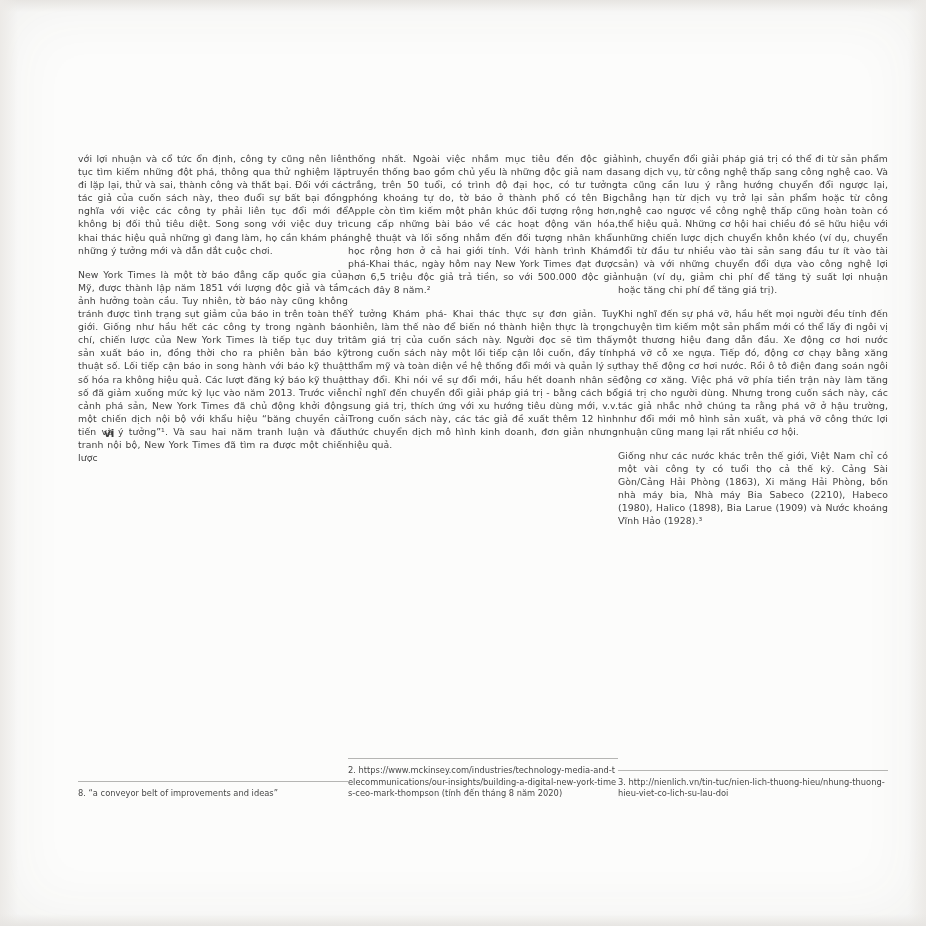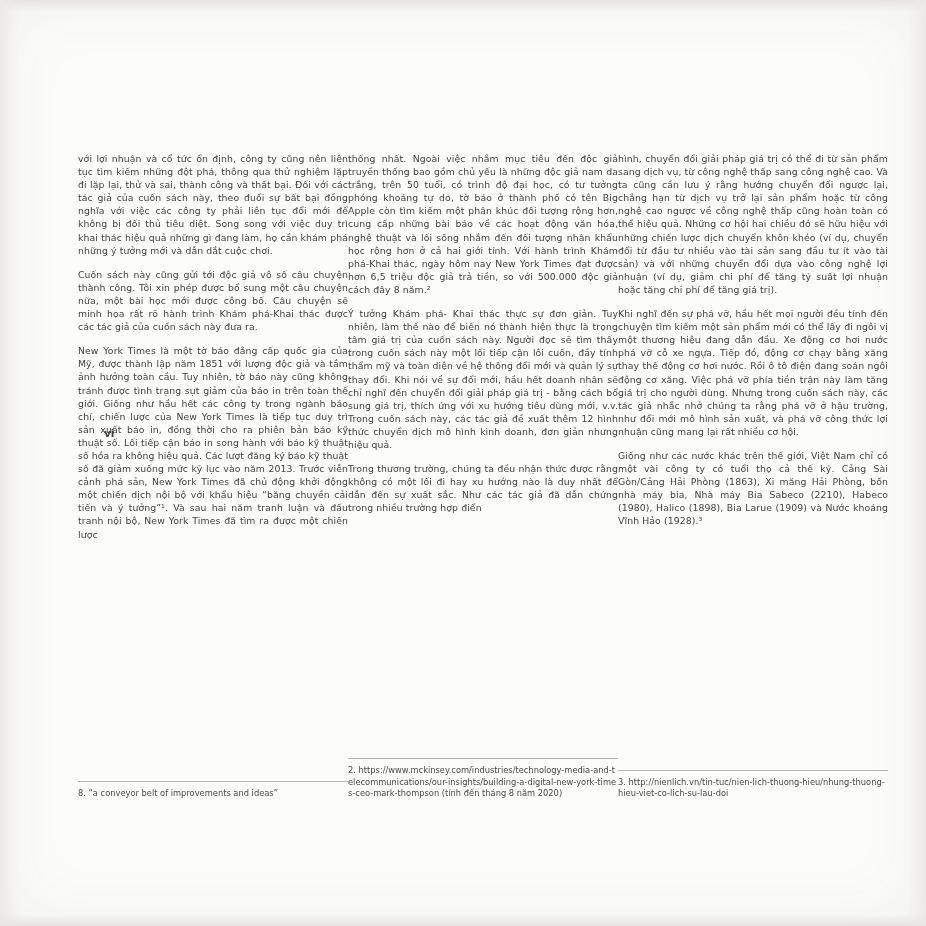--- a/index.html
+++ b/index.html
@@ -96,32 +96,30 @@
 <div class="photo">
   <div class="edge-left"></div>
   <div class="edge-right"></div>
 
   <div class="page-number">vi</div>
 
   <div class="columns">
 
     <div class="col">
       <p class="body-text">với lợi nhuận và cổ tức ổn định, công ty cũng nên liên tục tìm kiếm những đột phá, thông qua thử nghiệm lặp đi lặp lại, thử và sai, thành công và thất bại. Đối với các tác giả của cuốn sách này, theo đuổi sự bất bại đồng nghĩa với việc các công ty phải liên tục đổi mới để không bị đối thủ tiêu diệt. Song song với việc duy trì khai thác hiệu quả những gì đang làm, họ cần khám phá những ý tưởng mới và dẫn dắt cuộc chơi.</p>
-      <p class="body-text">Cuốn sách này cũng gửi tới độc giả vô số câu chuyện thành công. Tôi xin phép được bổ sung một câu chuyện nữa, một bài học mới được công bố. Câu chuyện sẽ minh họa rất rõ hành trình Khám phá-Khai thác được các tác giả của cuốn sách này đưa ra.</p>
       <p class="body-text">New York Times là một tờ báo đẳng cấp quốc gia của Mỹ, được thành lập năm 1851 với lượng độc giả và tầm ảnh hưởng toàn cầu. Tuy nhiên, tờ báo này cũng không tránh được tình trạng sụt giảm của báo in trên toàn thế giới. Giống như hầu hết các công ty trong ngành báo chí, chiến lược của New York Times là tiếp tục duy trì sản xuất báo in, đồng thời cho ra phiên bản báo kỹ thuật số. Lối tiếp cận báo in song hành với báo kỹ thuật số hóa ra không hiệu quả. Các lượt đăng ký báo kỹ thuật số đã giảm xuống mức kỷ lục vào năm 2013. Trước viễn cảnh phá sản, New York Times đã chủ động khởi động một chiến dịch nội bộ với khẩu hiệu “băng chuyền cải tiến và ý tưởng”¹. Và sau hai năm tranh luận và đấu tranh nội bộ, New York Times đã tìm ra được một chiến lược</p>
       <div class="footnote">
         <div class="fn-rule"></div>
         <p>8. “a conveyor belt of improvements and ideas”</p>
       </div>
     </div>
 
     <div class="col">
       <p class="body-text">thống nhất. Ngoài việc nhắm mục tiêu đến độc giả truyền thống bao gồm chủ yếu là những độc giả nam da trắng, trên 50 tuổi, có trình độ đại học, có tư tưởng phóng khoáng tự do, tờ báo ở thành phố có tên Big Apple còn tìm kiếm một phân khúc đối tượng rộng hơn, cung cấp những bài báo về các hoạt động văn hóa, nghệ thuật và lối sống nhắm đến đối tượng nhân khẩu học rộng hơn ở cả hai giới tính. Với hành trình Khám phá-Khai thác, ngày hôm nay New York Times đạt được hơn 6,5 triệu độc giả trả tiền, so với 500.000 độc giả cách đây 8 năm.²</p>
       <p class="body-text">Ý tưởng Khám phá- Khai thác thực sự đơn giản. Tuy nhiên, làm thế nào để biến nó thành hiện thực là trọng tâm giá trị của cuốn sách này. Người đọc sẽ tìm thấy trong cuốn sách này một lối tiếp cận lôi cuốn, đầy tính thẩm mỹ và toàn diện về hệ thống đổi mới và quản lý sự thay đổi. Khi nói về sự đổi mới, hầu hết doanh nhân sẽ chỉ nghĩ đến chuyển đổi giải pháp giá trị - bằng cách bổ sung giá trị, thích ứng với xu hướng tiêu dùng mới, v.v. Trong cuốn sách này, các tác giả đề xuất thêm 12 hình thức chuyển dịch mô hình kinh doanh, đơn giản nhưng hiệu quả.</p>
-      <p class="body-text">Trong thương trường, chúng ta đều nhận thức được rằng không có một lối đi hay xu hướng nào là duy nhất để dẫn đến sự xuất sắc. Như các tác giả đã dẫn chứng trong nhiều trường hợp điển</p>
       <div class="footnote">
         <div class="fn-rule"></div>
         <p>2. https://www.mckinsey.com/industries/technology-media-and-telecommunications/our-insights/building-a-digital-new-york-times-ceo-mark-thompson (tính đến tháng 8 năm 2020)</p>
       </div>
     </div>
 
     <div class="col">
       <p class="body-text">hình, chuyển đổi giải pháp giá trị có thể đi từ sản phẩm sang dịch vụ, từ công nghệ thấp sang công nghệ cao. Và ta cũng cần lưu ý rằng hướng chuyển đổi ngược lại, chẳng hạn từ dịch vụ trở lại sản phẩm hoặc từ công nghệ cao ngược về công nghệ thấp cũng hoàn toàn có thể hiệu quả. Những cơ hội hai chiều đó sẽ hữu hiệu với những chiến lược dịch chuyển khôn khéo (ví dụ, chuyển đổi từ đầu tư nhiều vào tài sản sang đầu tư ít vào tài sản) và với những chuyển đổi dựa vào công nghệ lợi nhuận (ví dụ, giảm chi phí để tăng tỷ suất lợi nhuận hoặc tăng chi phí để tăng giá trị).</p>
       <p class="body-text">Khi nghĩ đến sự phá vỡ, hầu hết mọi người đều tính đến chuyện tìm kiếm một sản phẩm mới có thể lấy đi ngôi vị một thương hiệu đang dẫn đầu. Xe động cơ hơi nước phá vỡ cỗ xe ngựa. Tiếp đó, động cơ chạy bằng xăng thay thế động cơ hơi nước. Rồi ô tô điện đang soán ngôi động cơ xăng. Việc phá vỡ phía tiền trận này làm tăng giá trị cho người dùng. Nhưng trong cuốn sách này, các tác giả nhắc nhở chúng ta rằng phá vỡ ở hậu trường, như đổi mới mô hình sản xuất, và phá vỡ công thức lợi nhuận cũng mang lại rất nhiều cơ hội.</p>
       <p class="body-text">Giống như các nước khác trên thế giới, Việt Nam chỉ có một vài công ty có tuổi thọ cả thế kỷ. Cảng Sài Gòn/Cảng Hải Phòng (1863), Xi măng Hải Phòng, bốn nhà máy bia, Nhà máy Bia Sabeco (2210), Habeco (1980), Halico (1898), Bia Larue (1909) và Nước khoáng Vĩnh Hảo (1928).³</p>

